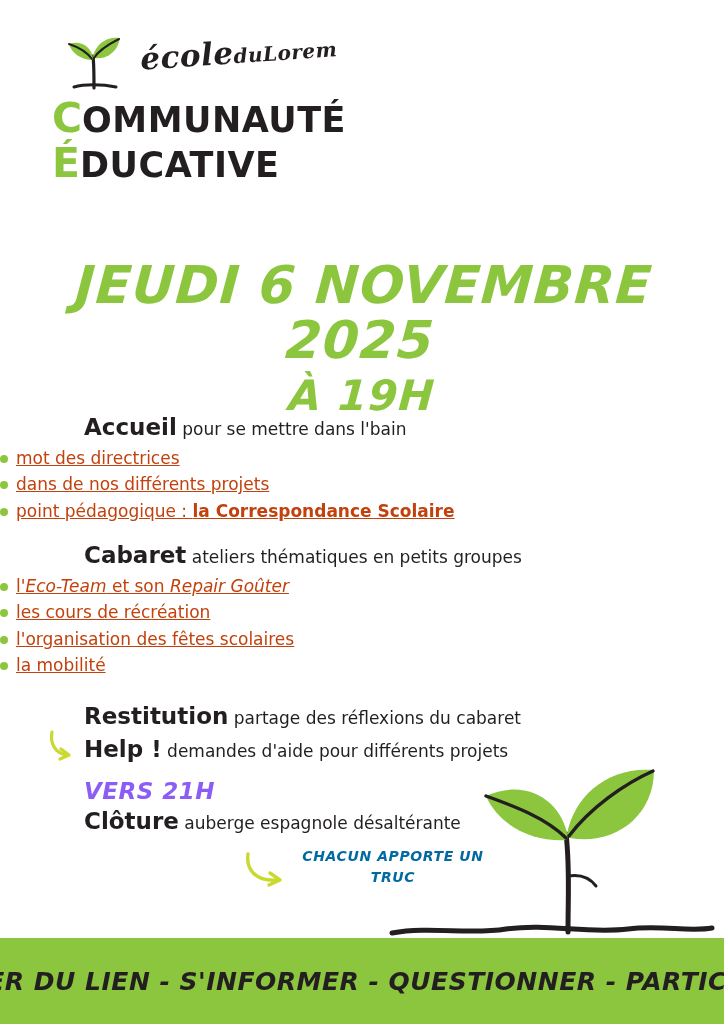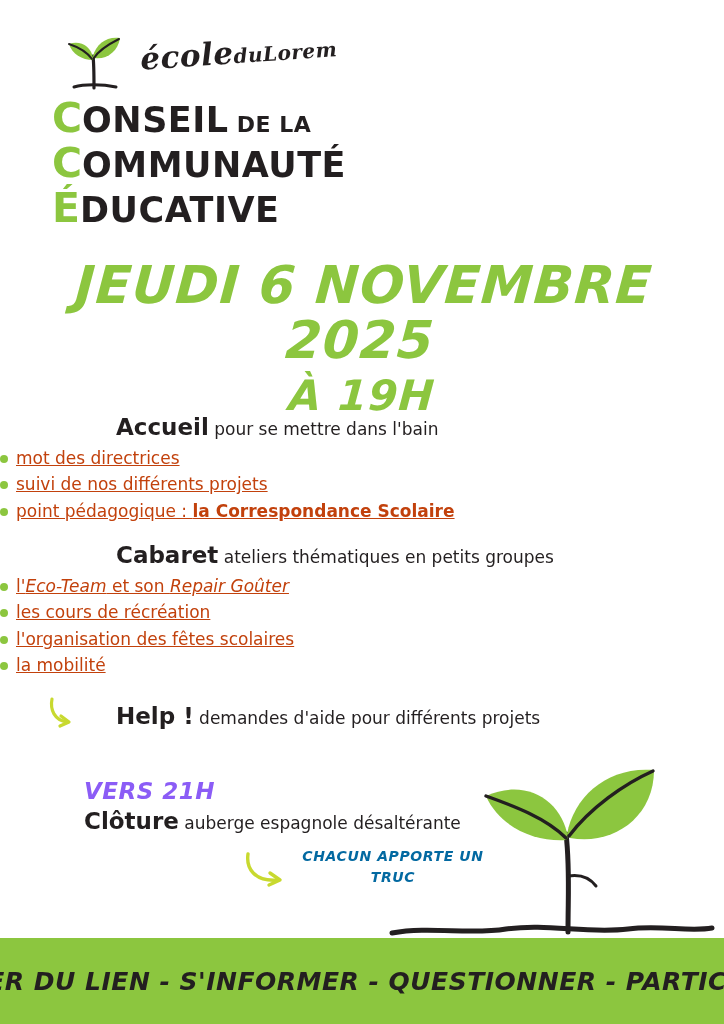--- a/index.html
+++ b/index.html
@@ -113,21 +113,21 @@
 
   
   .program {
     position: absolute;
     left: 0;
     top: 412px;
     width: 724px;
   }
   .prog-row {
     position: relative;
-    padding-left: 116px;
+    padding-left: 84px;
     margin-bottom: 2px;
     line-height: 1.35;
   }
   .prog-head {
     font-family: "DejaVu Sans", sans-serif;
     font-size: 23px;
     font-weight: bold;
     color: #231f20;
   }
   .prog-desc {
@@ -264,23 +264,20 @@
         <path d="M59 9 C49 14 39 20 34 28" stroke="#231f20" stroke-width="2" fill="none" stroke-linecap="round"></path>
         <path d="M14 57 C24 54 42 54 56 57" stroke="#231f20" stroke-width="3" fill="none" stroke-linecap="round"></path>
       </svg>
       <div class="logo-script">
         <span>école</span><span class="small">du</span><span class="small">Lorem</span>
       </div>
     </div>
 
     <div class="cce-lines">
       <div class="cce-line">
-        <span class="cap">C</span><span class="rest">ONSEIL</span><span class="tiny"> DE LA</span>
-      </div>
-      <div class="cce-line">
         <span class="cap">C</span><span class="rest">OMMUNAUTÉ</span>
       </div>
       <div class="cce-line">
         <span class="cap">É</span><span class="rest">DUCATIVE</span>
       </div>
     </div>
   </div>
 
   <div class="title-block">
     <div class="title-main">JEUDI 6 NOVEMBRE 2025</div>
@@ -288,38 +285,41 @@
   </div>
 
   <div class="program">
 
     <div class="prog-row">
       <span class="prog-head">Accueil</span><span class="prog-desc"> pour se mettre dans l'bain</span>
     </div>
 
     <ul class="bullets bullets-a">
       <li><span>mot des directrices</span></li>
-      <li><span>suivi de nos différents projets</span></li>
+      <li><span>dans de nos différents projets</span></li>
       <li><span>point pédagogique : </span><span class="bold">la Correspondance Scolaire</span></li>
     </ul>
 
     <div class="spacer-8"></div>
 
     <div class="prog-row tight">
       <span class="prog-head">Cabaret</span><span class="prog-desc"> ateliers thématiques en petits groupes</span>
     </div>
     <ul class="bullets bullets-b">
       <li><span>l'</span><span class="em">Eco-Team</span><span> et son </span><span class="em">Repair Goûter</span></li>
       <li><span>les cours de récréation</span></li>
       <li><span>l'organisation des fêtes scolaires</span></li>
       <li><span>la mobilité</span></li>
     </ul>
 
     <div class="spacer-14"></div>
 
+    <div class="prog-row">
+      <span class="prog-head">Restitution</span><span class="prog-desc"> partage des réflexions du cabaret</span>
+    </div>
 
     <div class="prog-row help-row">
       <svg class="help-arrow" width="30" height="34" viewBox="0 0 30 34">
         <path d="M4 4 C2 14 6 26 20 27" stroke="#c8d92f" stroke-width="3.2" fill="none" stroke-linecap="round"></path>
         <path d="M13 21 L21 27 L12 31" stroke="#c8d92f" stroke-width="3.2" fill="none" stroke-linecap="round" stroke-linejoin="round"></path>
       </svg>
       <span class="prog-head">Help !</span><span class="prog-desc"> demandes d'aide pour différents projets</span>
     </div>
   </div>
 

